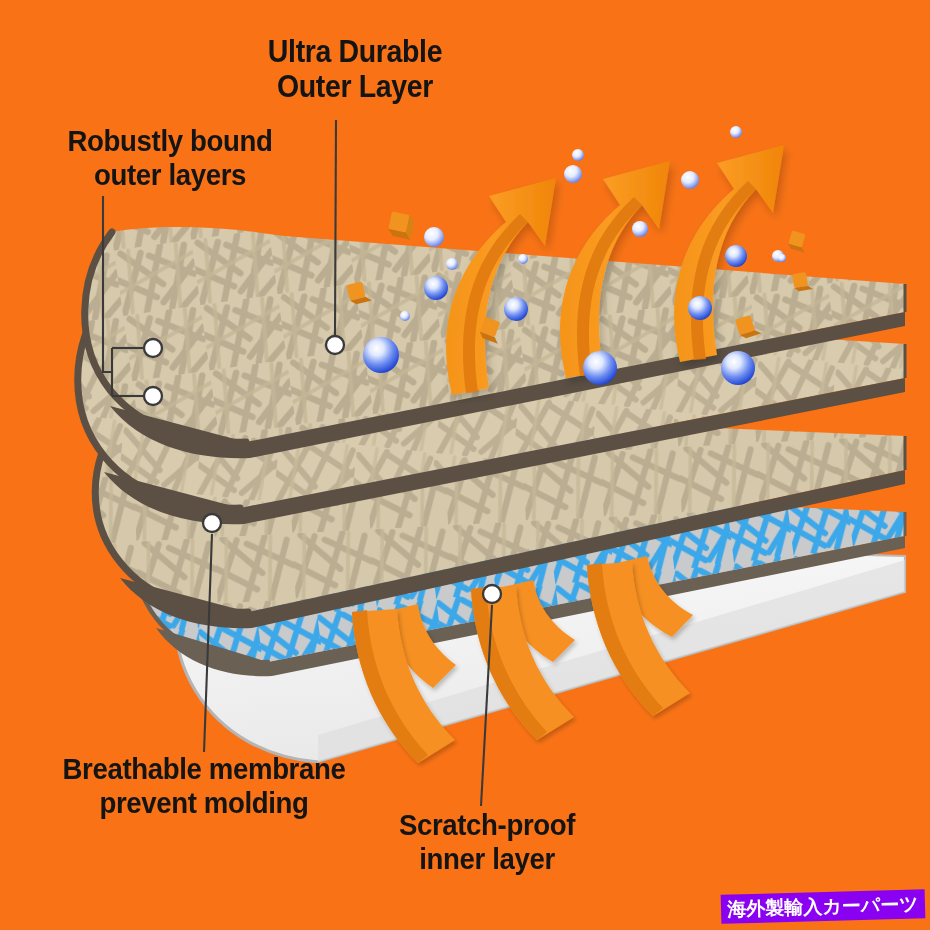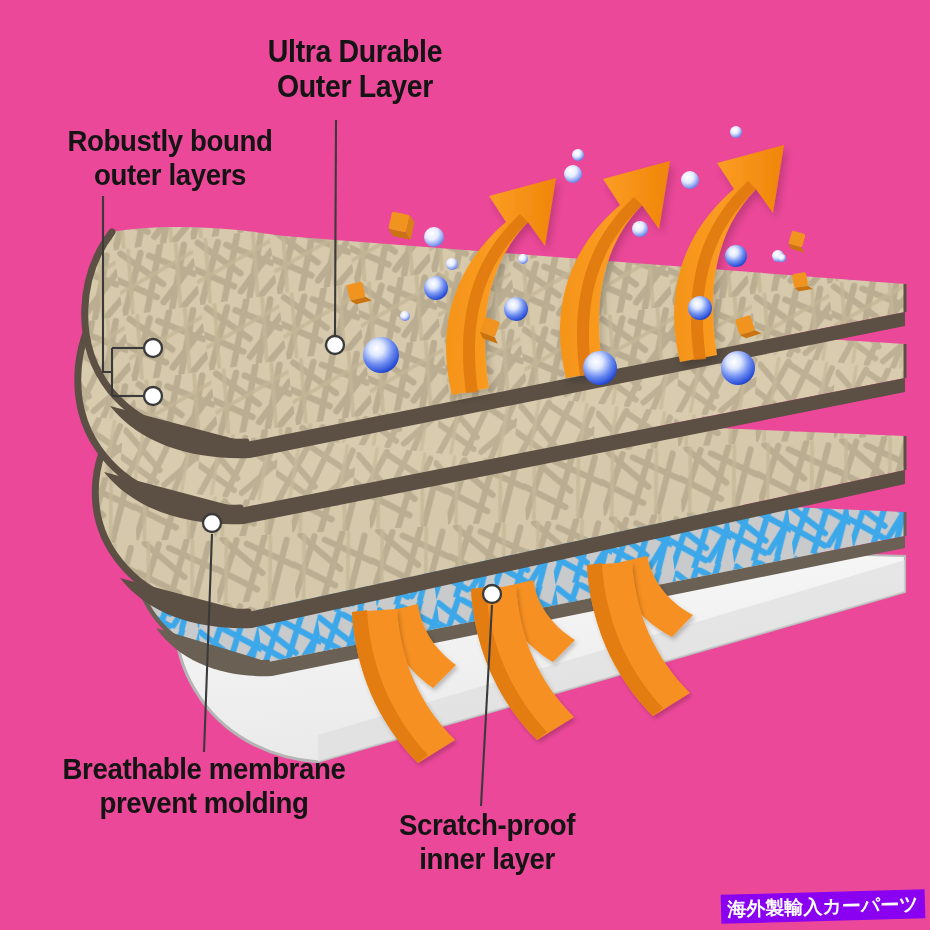--- a/index.html
+++ b/index.html
@@ -5,21 +5,21 @@
 <style>
   html,body{margin:0;padding:0;background:#ffffff;}
   body{
     font-family:"Liberation Sans","DejaVu Sans",sans-serif;
     -webkit-font-smoothing:antialiased;
   }
   #stage{
     position:relative;
     width:930px;
     height:930px;
-    background:#ec4899;
+    background:#f97316;
     overflow:hidden;
   }
   #art{position:absolute;left:0;top:0;width:930px;height:930px;}
 
   .label{
     position:absolute;
     color:#141414;
     font-weight:700;
     letter-spacing:-0.4px;
     line-height:1.14;

